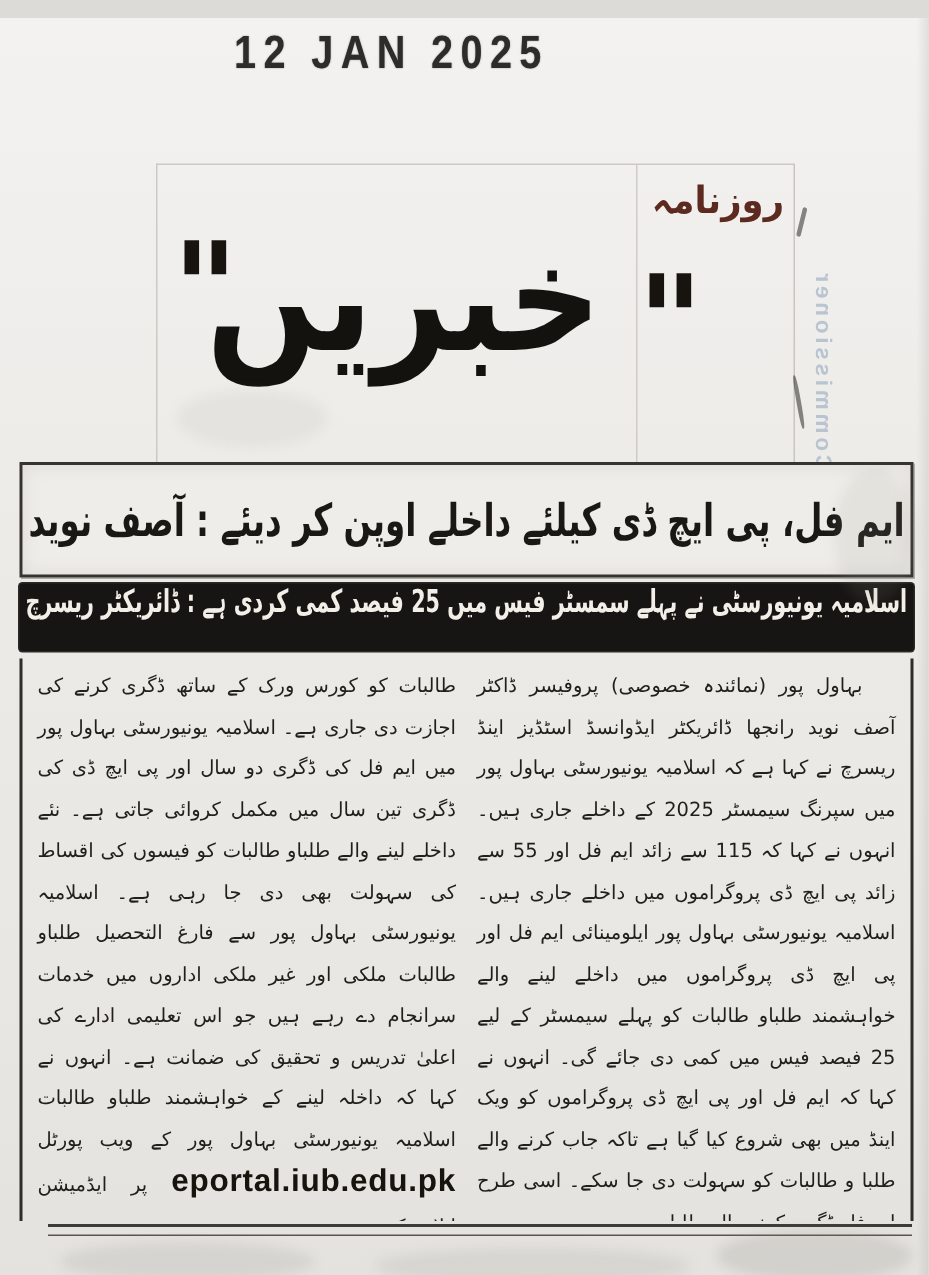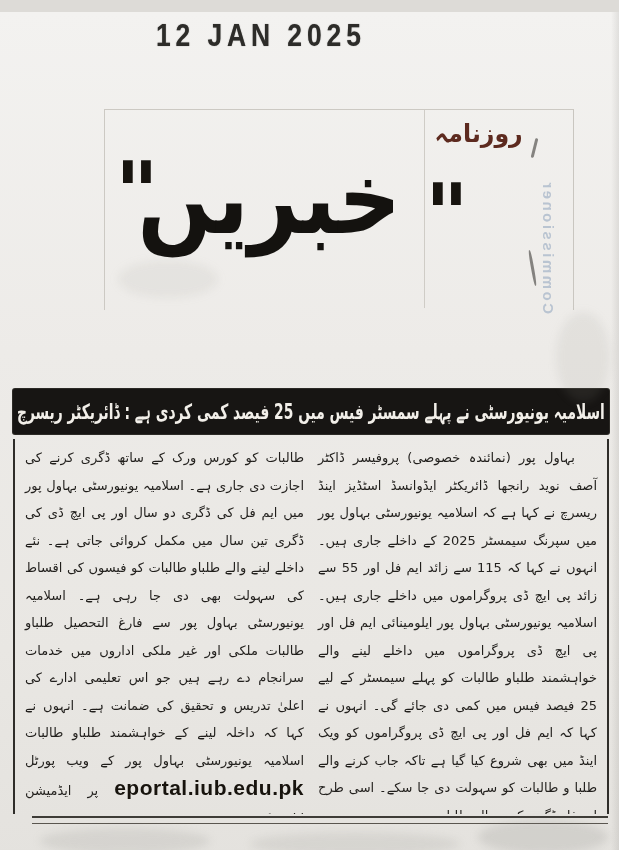--- a/index.html
+++ b/index.html
@@ -24,21 +24,20 @@
     transform:scale(0.98,1.15);transform-origin:left top;
     text-shadow:0 0 1px rgba(45,44,41,.55);
   }
 
   
   .masthead{
     position:absolute;left:104px;top:97px;width:424px;height:200px;
     border-top:1px solid #ccc9c3;
     border-left:1px solid #ccc9c3;
     border-right:1px solid #c9c6c0;
-    padding-left:44px;
   }
   .mh-divider{
     position:absolute;left:319px;top:0;width:1px;height:198px;
     background:#cfccc6;
   }
   .daily{
     position:absolute;left:326px;top:8px;width:96px;
     text-align:center;
     font-weight:bold;font-size:25px;line-height:1.3;
     color:#5d2a1f;
@@ -76,21 +75,21 @@
   }
   .headline-text{
     font-weight:bold;font-size:30px;color:#1a1815;white-space:nowrap;
   }
 
   
   .subheadline-bar{
     position:absolute;left:13px;top:377px;width:596px;height:45px;
     background:#171513;border-radius:2px;
     box-shadow:0 0 0 1px #2c2a26;
-    display:flex;align-items:center;justify-content:center;
+    display:flex;align-items:flex-start;justify-content:center;
     overflow:hidden;
   }
   .subheadline-text{
     font-weight:bold;font-size:21px;color:#f2efe9;white-space:nowrap;
   }
 
   
   .article{
     position:absolute;left:13px;top:427px;width:596px;height:375px;
     box-sizing:border-box;
@@ -153,20 +152,23 @@
     <div class="np-title" dir="rtl" lang="ur">
       <span class="fit" style="transform: scaleX(0.871287);">خبریں</span>
     </div>
     <div class="quote q-close">"</div>
   </div>
 
   <div class="bleed">Commissioner</div>
   <div class="crease crease-a"></div>
   <div class="crease crease-b"></div>
 
+  <div class="headline-box">
+    <span class="headline-text fit" dir="rtl" lang="ur" style="transform: scaleX(0.722772);">ایم فل، پی ایچ ڈی کیلئے داخلے اوپن کر دیئے : آصف نوید</span>
+  </div>
 
   <div class="subheadline-bar">
     <span class="subheadline-text fit" dir="rtl" lang="ur" style="transform: scaleX(0.657718);">اسلامیہ یونیورسٹی نے پہلے سمسٹر فیس میں 25 فیصد کمی کردی ہے : ڈائریکٹر ریسرچ</span>
   </div>
 
   <div class="article" dir="rtl" lang="ur">
     <p class="col col-first">بہاول پور (نمائندہ خصوصی) پروفیسر ڈاکٹر آصف نوید رانجھا ڈائریکٹر ایڈوانسڈ اسٹڈیز اینڈ ریسرچ نے کہا ہے کہ اسلامیہ یونیورسٹی بہاول پور میں سپرنگ سیمسٹر 2025 کے داخلے جاری ہیں۔ انہوں نے کہا کہ 115 سے زائد ایم فل اور 55 سے زائد پی ایچ ڈی پروگراموں میں داخلے جاری ہیں۔ اسلامیہ یونیورسٹی بہاول پور ایلومینائی ایم فل اور پی ایچ ڈی پروگراموں میں داخلے لینے والے خواہشمند طلباو طالبات کو پہلے سیمسٹر کے لیے 25 فیصد فیس میں کمی دی جائے گی۔ انہوں نے کہا کہ ایم فل اور پی ایچ ڈی پروگراموں کو ویک اینڈ میں بھی شروع کیا گیا ہے تاکہ جاب کرنے والے طلبا و طالبات کو سہولت دی جا سکے۔ اسی طرح ایم فل ڈگری کرنے والے طلباو</p>
     <p class="col col-second">
       <span>طالبات کو کورس ورک کے ساتھ ڈگری کرنے کی اجازت دی جاری ہے۔ اسلامیہ یونیورسٹی بہاول پور میں ایم فل کی ڈگری دو سال اور پی ایچ ڈی کی ڈگری تین سال میں مکمل کروائی جاتی ہے۔ نئے داخلے لینے والے طلباو طالبات کو فیسوں کی اقساط کی سہولت بھی دی جا رہی ہے۔ اسلامیہ یونیورسٹی بہاول پور سے فارغ التحصیل طلباو طالبات ملکی اور غیر ملکی اداروں میں خدمات سرانجام دے رہے ہیں جو اس تعلیمی ادارے کی اعلیٰ تدریس و تحقیق کی ضمانت ہے۔ انہوں نے کہا کہ داخلہ لینے کے خواہشمند طلباو طالبات اسلامیہ یونیورسٹی بہاول پور کے ویب پورٹل</span>
       <span class="portal-url">eportal.iub.edu.pk</span>

